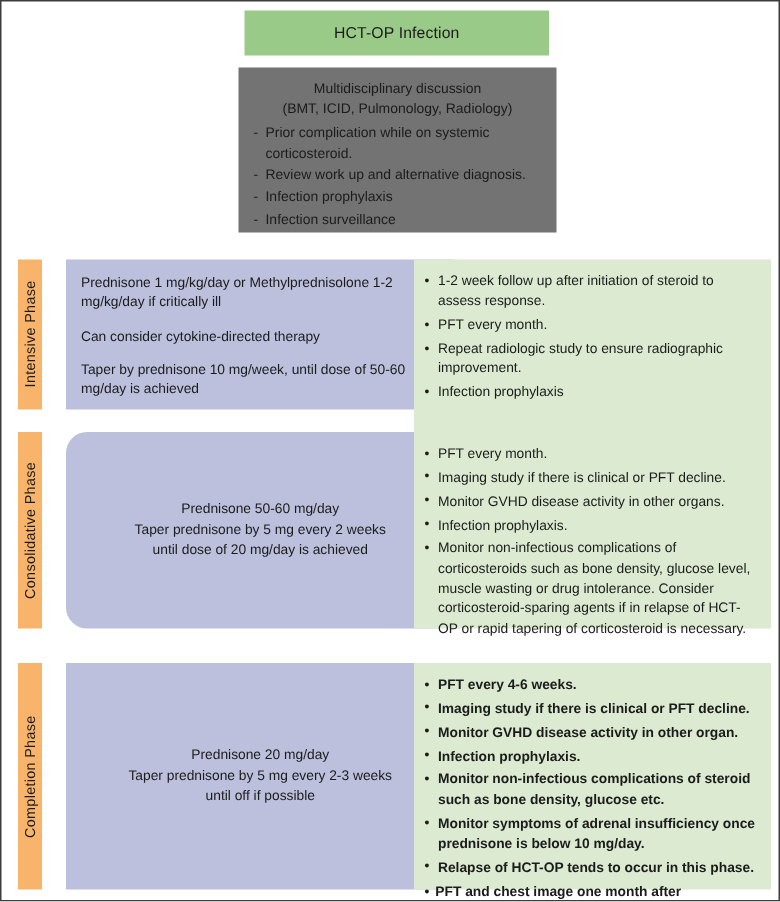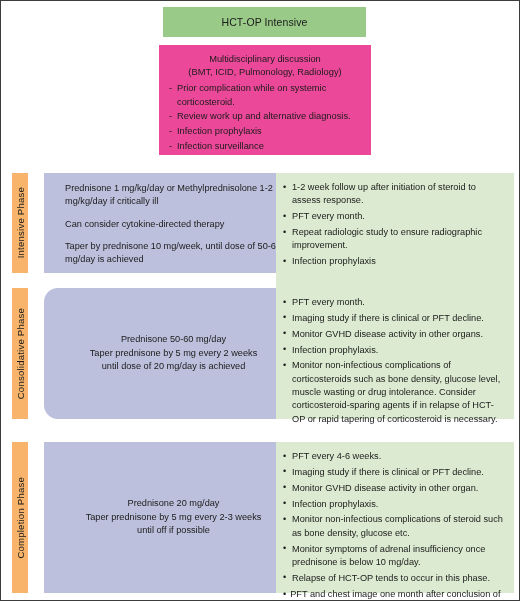--- a/index.html
+++ b/index.html
@@ -36,21 +36,21 @@
     letter-spacing: .1px;
   }
 
   
   .mdt-box {
     position: absolute;
     left: 158px;
     top: 44px;
     width: 212px;
     height: 110px;
-    background: #ec4899;
+    background: #737373;
     box-sizing: border-box;
     padding: 8px 10px 6px 10px;
     color: #1b1b1b;
     font-size: 9.3px;
     line-height: 1.42;
   }
   .mdt-title {
     text-align: center;
     white-space: pre-line;
     margin-bottom: 3px;
@@ -98,21 +98,21 @@
   }
   .tx-box {
     position: absolute;
     left: 43px;
     width: 259px;
     background: #bcc0dc;
     box-sizing: border-box;
     color: #1b1b1b;
     font-size: 9.2px;
     line-height: 1.45;
-    padding: 9px 21px;
+    padding: 9px 10px;
   }
   .tx-box.centered {
     display: flex;
     align-items: center;
     justify-content: center;
     text-align: center;
   }
   .tx-para {
     margin: 0 0 9px 0;
     white-space: pre-line;
@@ -157,21 +157,21 @@
   .mon-list li.nohang .dot {
     margin-right: 4px;
   }
 </style>
 </head>
 <body>
 
 <div id="figure">
 
   <div class="header-box">
-    <span>HCT-OP Intensive</span>
+    <span>HCT-OP Infection</span>
   </div>
 
   <div class="mdt-box">
     <div class="mdt-title">Multidisciplinary discussion
 (BMT, ICID, Pulmonology, Radiology)</div>
     <ul class="mdt-list">
       <li>Prior complication while on systemic corticosteroid.</li>
       <li>Review work up and alternative diagnosis.</li>
       <li>Infection prophylaxis</li>
       <li>Infection surveillance</li>
@@ -219,21 +219,21 @@
 
   <div class="phase-row" style="top:441px;height:151px;">
     <div class="phase-tab" style="top:0;height:151px;">
       <span>Completion Phase</span>
     </div>
     <div class="tx-box centered" style="top:0;height:151px;">
       <div class="tx-center-text">Prednisone 20 mg/day
 Taper prednisone by 5 mg every 2-3 weeks
 until off if possible</div>
     </div>
-    <div class="mon-box" style="top:0;height:151px;">
+    <div class="mon-box" style="top:0;height:151px;font-weight:bold;">
       <ul class="mon-list">
         <li>PFT every 4-6 weeks.</li>
         <li>Imaging study if there is clinical or PFT decline.</li>
         <li>Monitor GVHD disease activity in other organ.</li>
         <li>Infection prophylaxis.</li>
         <li>Monitor non-infectious complications of steroid such as bone density, glucose etc.</li>
         <li>Monitor symptoms of adrenal insufficiency once prednisone is below 10 mg/day.</li>
         <li>Relapse of HCT-OP tends to occur in this phase.</li>
         <li class="nohang"><span class="dot">•</span><span>PFT and chest image one month after conclusion of steroid course to establish new baseline.</span></li>
       </ul>

